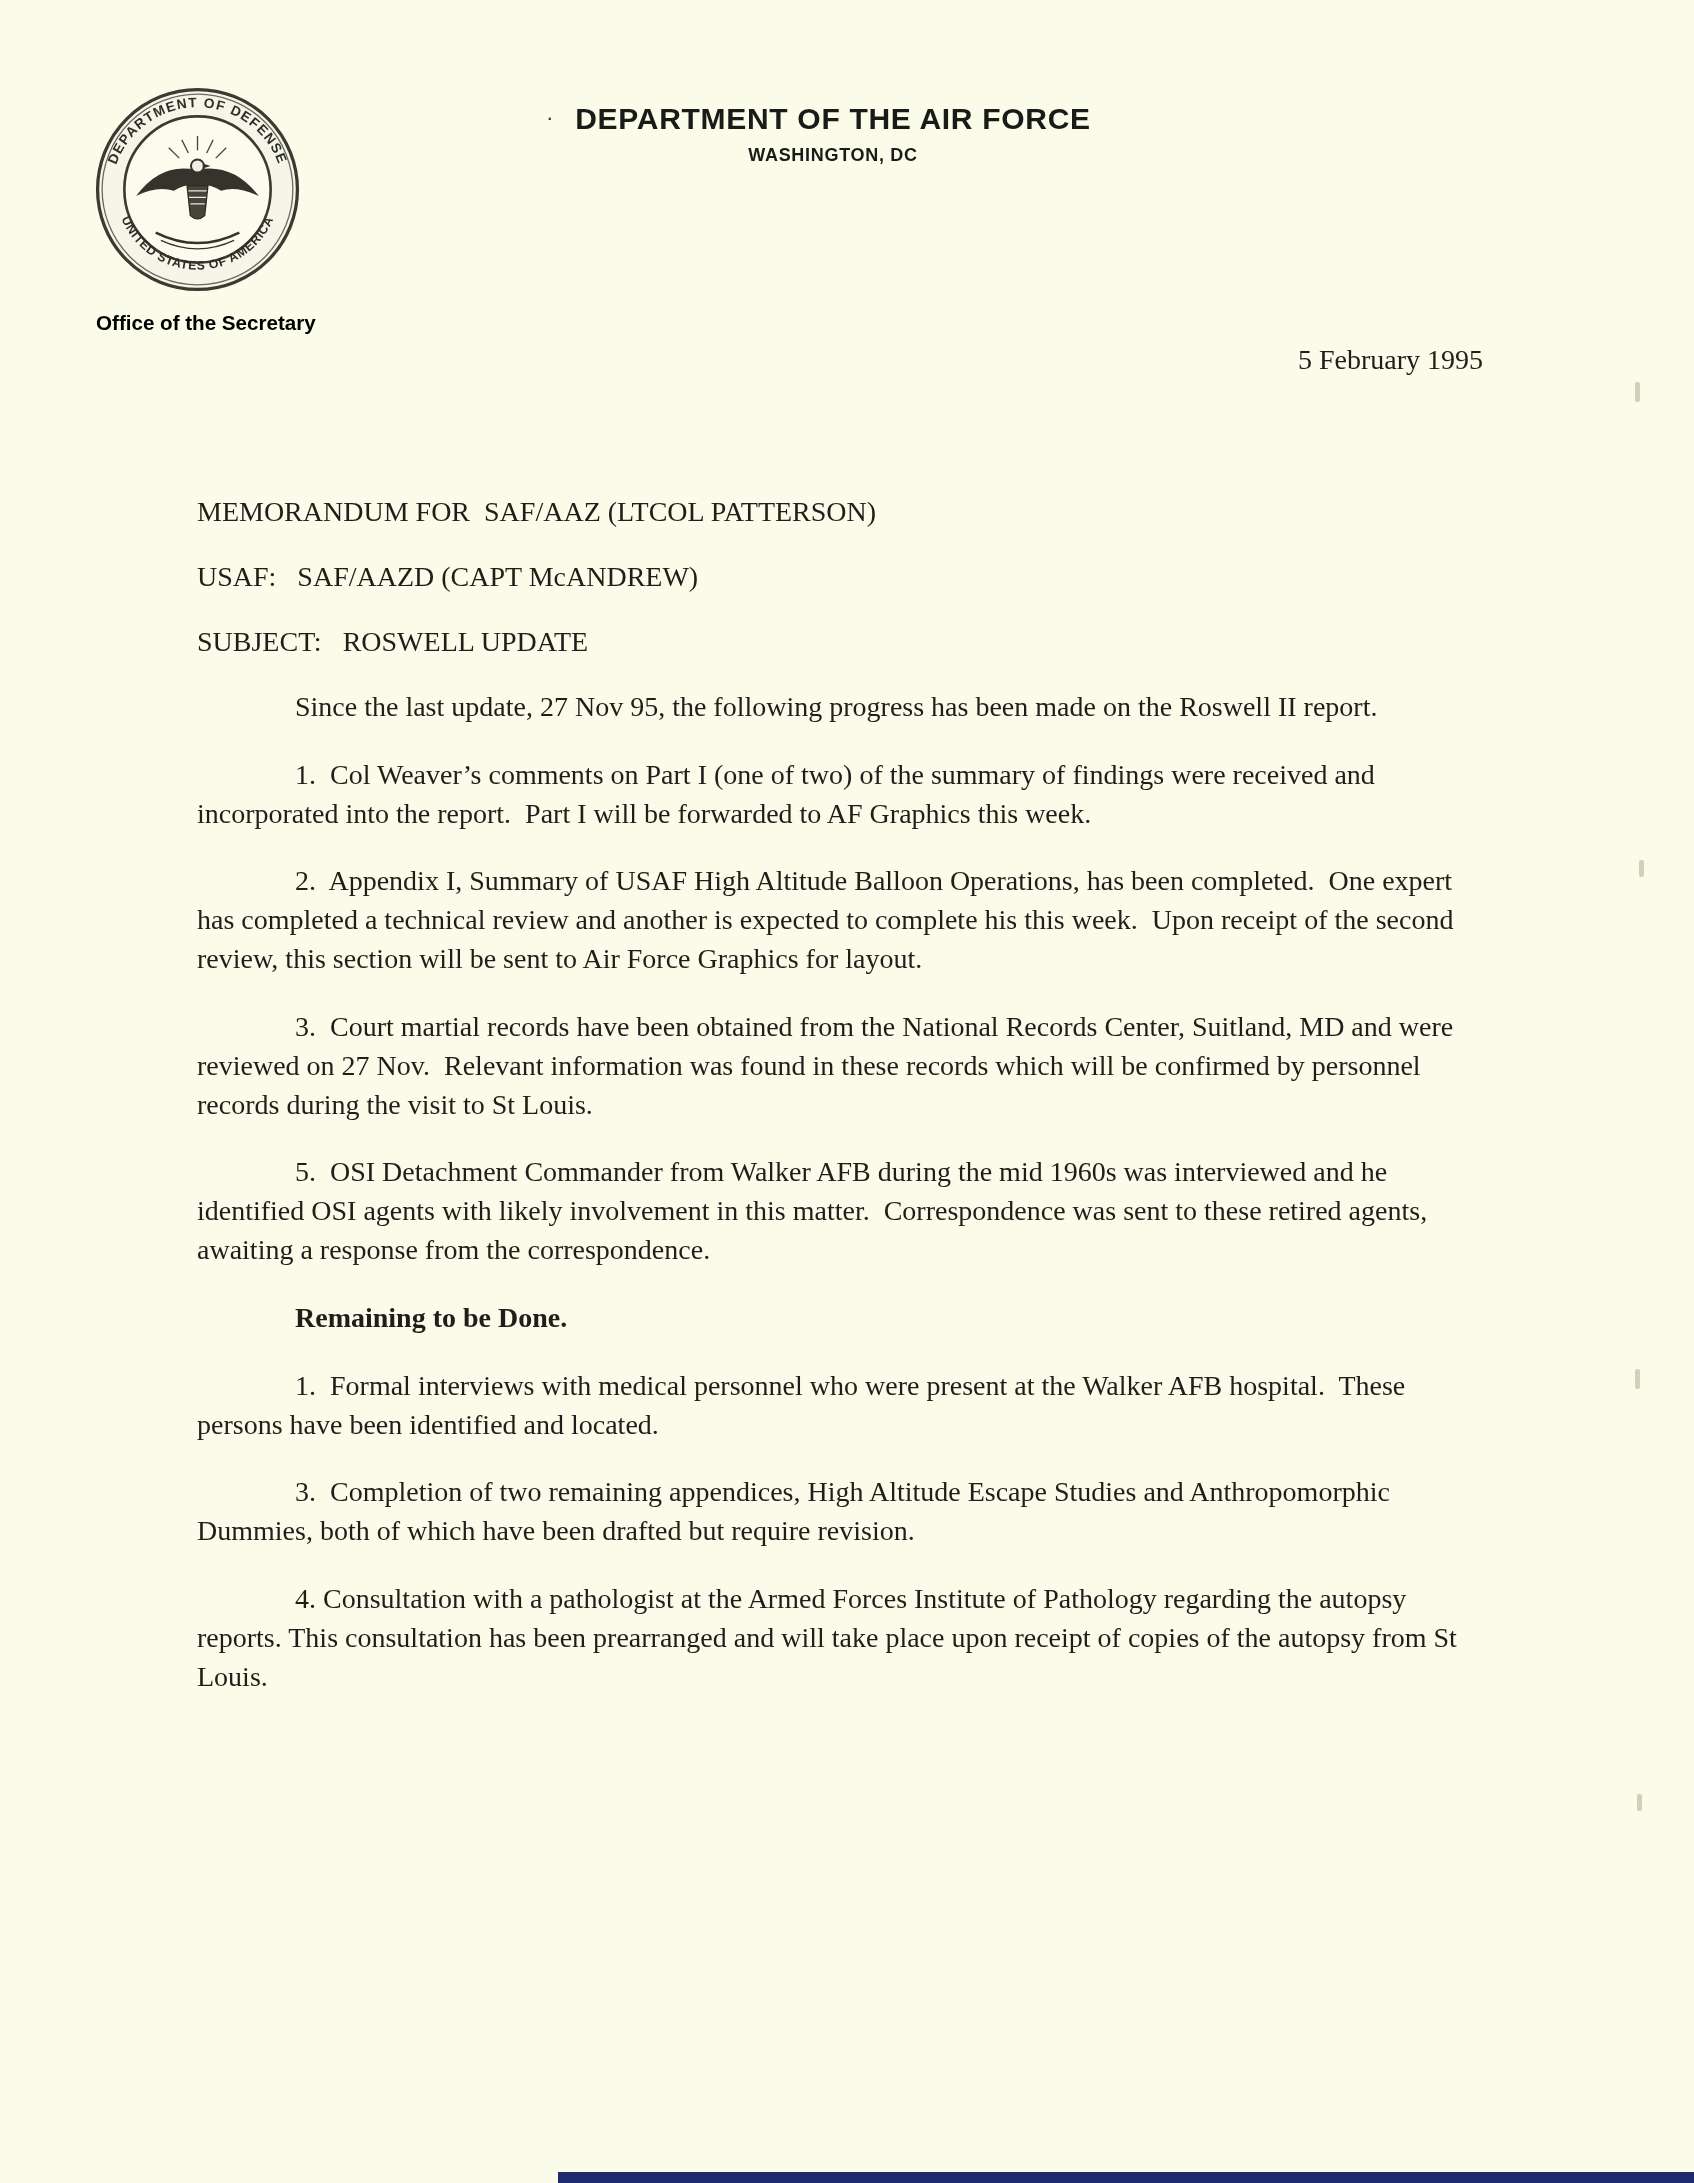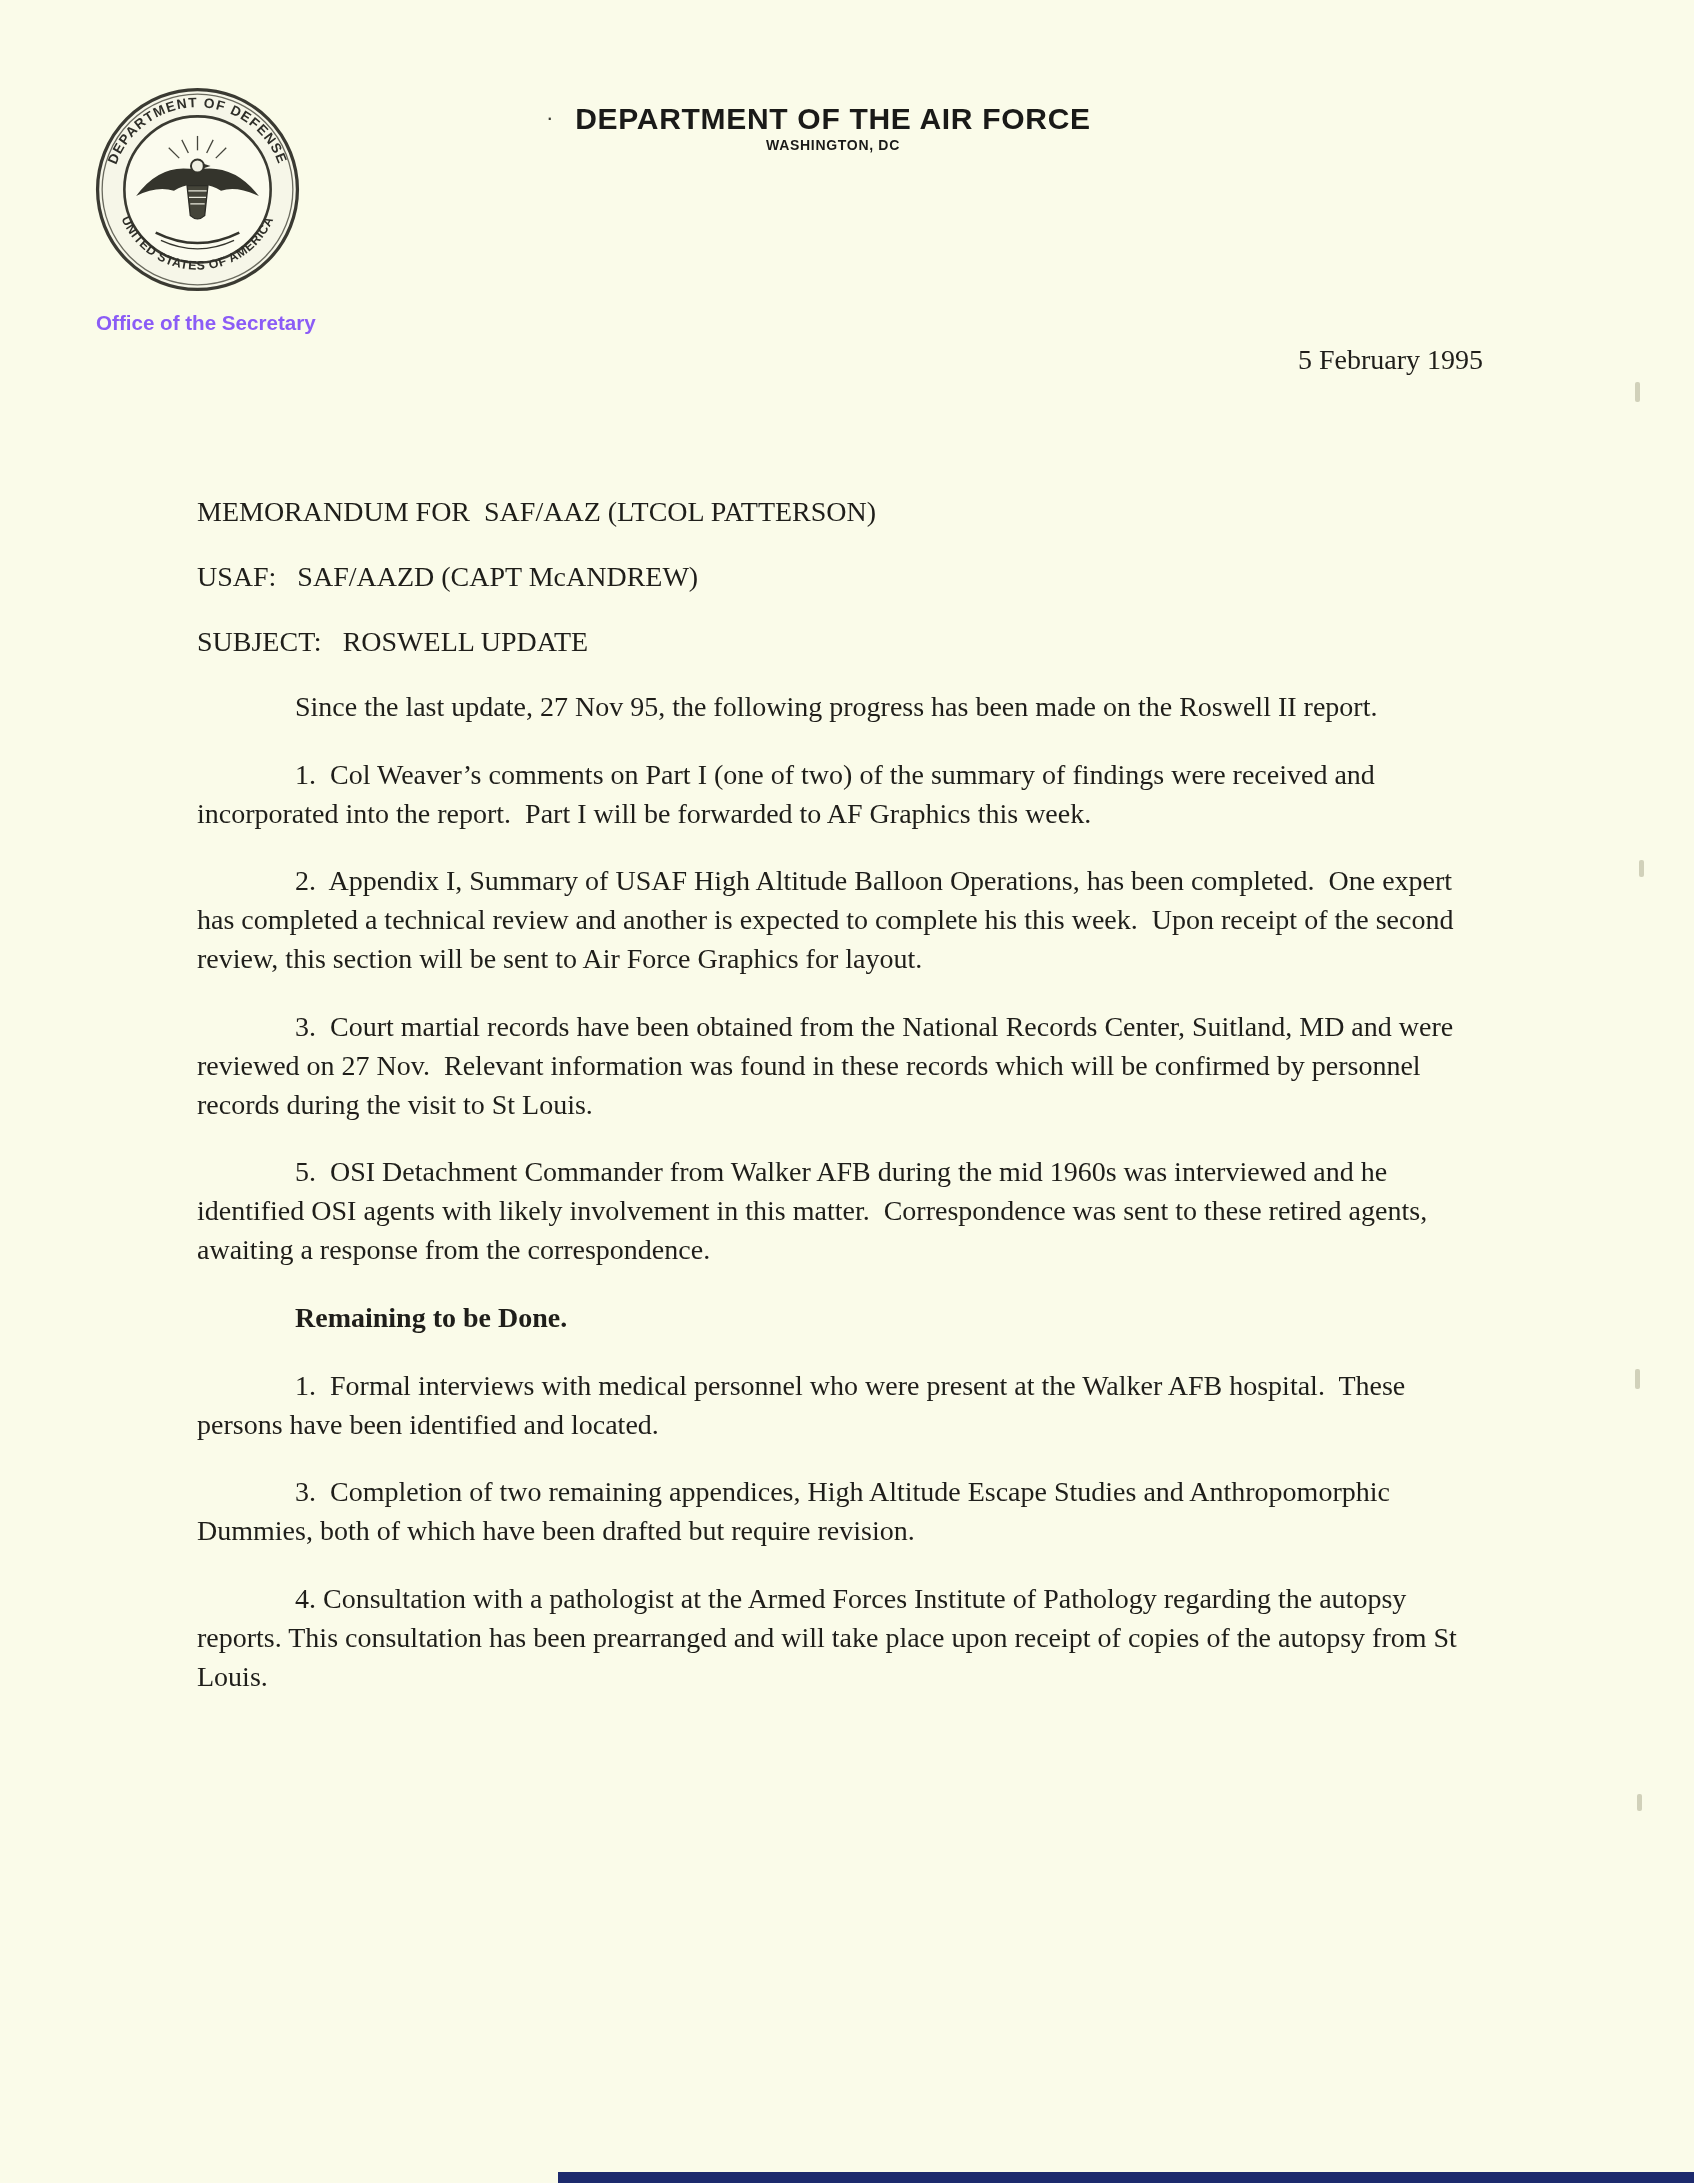--- a/index.html
+++ b/index.html
@@ -37,40 +37,40 @@
     font-family: "Liberation Sans", sans-serif;
     font-weight: bold;
     color: #1a1a18;
   }
   .dept-title {
     font-size: 30px;
     letter-spacing: 0.7px;
     line-height: 36px;
   }
   .dept-location {
-    font-size: 14px;
+    font-size: 18px;
     letter-spacing: 0.7px;
-    margin-top: 0;
+    margin-top: 8px;
   }
   .title-mark {
     position: absolute;
     left: 546px;
     top: 105px;
     font-family: "Liberation Sans", sans-serif;
     font-size: 22.6px;
     color: #3a3a34;
   }
   .office-line {
     position: absolute;
     left: 96px;
     top: 311px;
     font-family: "Liberation Sans", sans-serif;
     font-weight: bold;
     font-size: 20.6px;
-    color: #8b5cf6;
+    color: #000000;
   }
   .date-line {
     position: absolute;
     right: 211px;
     top: 344px;
     font-size: 28px;
     color: #1f1e1a;
   }
 
   

